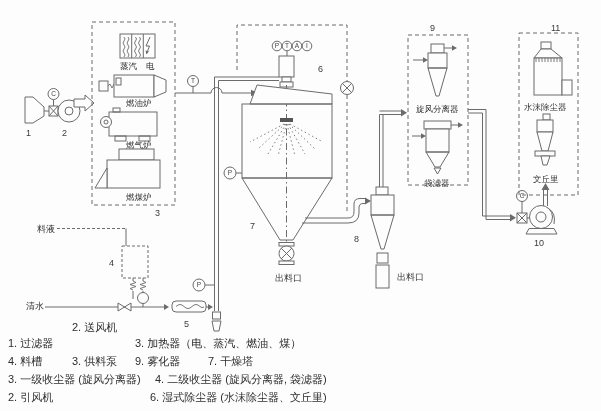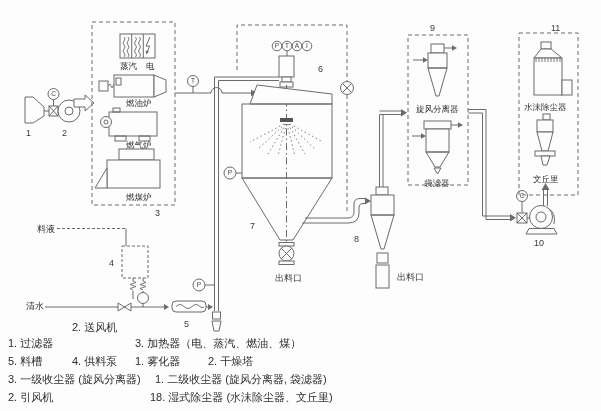--- a/index.html
+++ b/index.html
@@ -305,23 +305,23 @@
     <polygon class="ln wfill" points="541,156 550,156 547,165 543,165"></polygon>
   </g>
   <text class="t85" x="533" y="182">文丘里</text>
 
 </svg>
 
 <div class="legend-line">
   <span style="left:8px;top:336px">1. 过滤器</span>
   <span style="left:72px;top:320px">2. 送风机</span>
   <span style="left:135px;top:336px">3. 加热器（电、蒸汽、燃油、煤）</span>
-  <span style="left:8px;top:354px">5. 料槽</span>
-  <span style="left:72px;top:354px">4. 供料泵</span>
-  <span style="left:135px;top:354px">1. 雾化器</span>
-  <span style="left:208px;top:354px">2. 干燥塔</span>
+  <span style="left:8px;top:354px">4. 料槽</span>
+  <span style="left:72px;top:354px">3. 供料泵</span>
+  <span style="left:135px;top:354px">9. 雾化器</span>
+  <span style="left:208px;top:354px">7. 干燥塔</span>
   <span style="left:8px;top:372px">3. 一级收尘器 (旋风分离器)</span>
-  <span style="left:155px;top:372px">1. 二级收尘器 (旋风分离器, 袋滤器)</span>
+  <span style="left:155px;top:372px">4. 二级收尘器 (旋风分离器, 袋滤器)</span>
   <span style="left:8px;top:390px">2. 引风机</span>
-  <span style="left:150px;top:390px">18. 湿式除尘器 (水沫除尘器、文丘里)</span>
+  <span style="left:150px;top:390px">6. 湿式除尘器 (水沫除尘器、文丘里)</span>
 </div>
 
 </div>
 
 </body></html>

